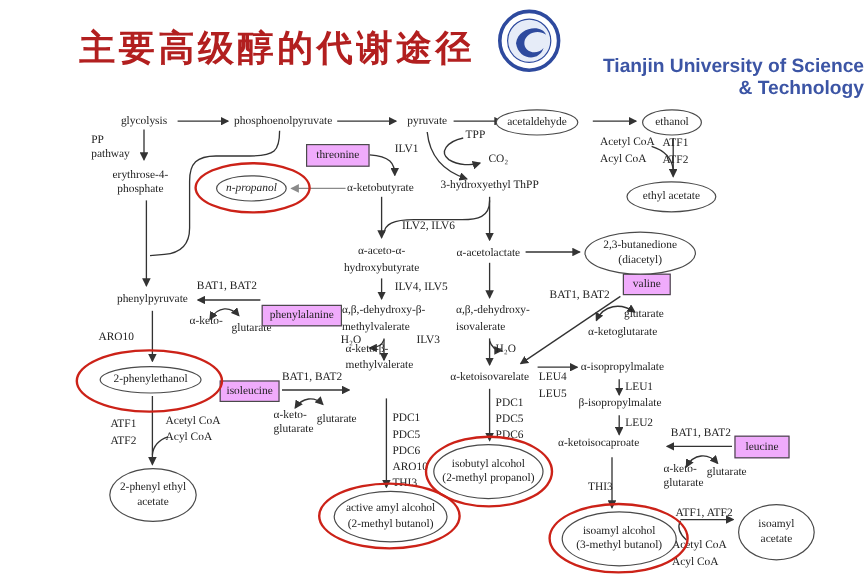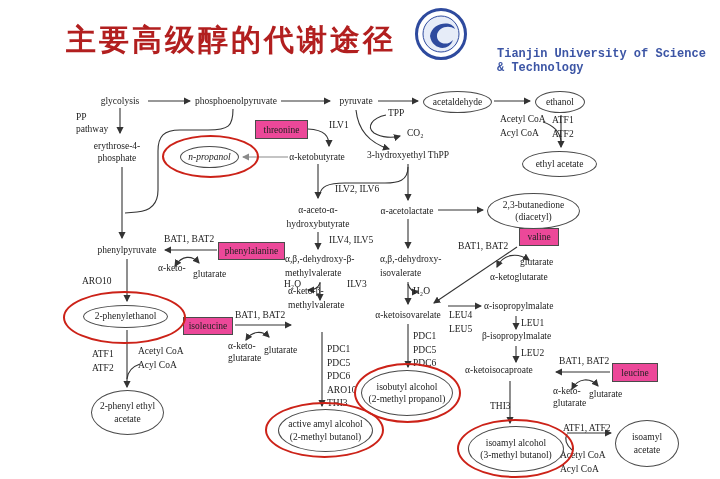--- a/index.html
+++ b/index.html
@@ -7,34 +7,34 @@
          font-family:"Liberation Serif",serif;}
   .lbl{position:absolute;font-size:9.5px;line-height:12px;color:#222;
        white-space:pre-line;z-index:3;}
   .c{text-align:center;}
   .it{}
   .list{line-height:13.5px;}
   .ell{position:absolute;border:1.2px solid #4a4a4a;border-radius:50%;
        background:#fff;display:flex;align-items:center;justify-content:center;
        text-align:center;font-size:9.5px;line-height:12.5px;color:#222;
        white-space:pre-line;z-index:3;box-sizing:border-box;}
-  .box{position:absolute;border:1.4px solid #4a4a4a;background:#ec4899;
+  .box{position:absolute;border:1.4px solid #4a4a4a;background:#f0abfc;
        display:flex;align-items:center;justify-content:center;font-size:9.5px;
        color:#222;z-index:3;box-sizing:border-box;}
   .red-ell{position:absolute;border:2.6px solid var(--highlight,#cc2218);
        border-radius:50%;background:transparent;z-index:4;box-sizing:border-box;}
   #wires{position:absolute;left:0;top:0;z-index:1;}
   #title{position:absolute;left:66px;top:20px;font-size:30px;font-weight:bold;
        color:var(--title,#b21f1f);letter-spacing:3px;z-index:5;
        font-family:"DejaVu Serif","Liberation Serif",serif;}
   #logo-cn{position:absolute;left:479px;top:8px;font-size:33px;font-weight:bold;
        color:var(--logo,#3c55a5);letter-spacing:2px;font-style:italic;z-index:5;
        font-family:"DejaVu Serif","Liberation Serif",serif;}
-  #logo-en{position:absolute;left:497px;top:47px;font-size:12px;font-weight:bold;
-       color:var(--logo,#3c55a5);z-index:5;font-family:Liberation Mono, monospace;}
+  #logo-en{position:absolute;left:497px;top:47px;font-size:16px;font-weight:bold;
+       color:var(--logo,#3c55a5);z-index:5;font-family:Liberation Sans, sans-serif;text-align:right;}
   #emblem{position:absolute;left:413px;top:6px;z-index:5;}
 </style>
 </head>
 <body>
 
 <div id="slide">
 
   <div id="title">主要高级醇的代谢途径</div>
   <svg id="emblem" width="56" height="56" viewBox="0 0 56 56">
     <circle cx="28" cy="28" r="24.5" fill="#fff" stroke="#2e4a9e" stroke-width="3"></circle>
@@ -163,26 +163,26 @@
   <div class="lbl it" style="left:559px;top:355px">BAT1, BAT2</div>
   <div class="lbl" style="left:553px;top:385px;line-height:12px">α-keto-
 glutarate</div>
   <div class="lbl" style="left:589px;top:388px">glutarate</div>
   <div class="lbl it" style="left:490px;top:400px">THI3</div>
   <div class="lbl it" style="left:563px;top:422px">ATF1, ATF2</div>
   <div class="lbl" style="left:560px;top:448px;line-height:14px">Acetyl CoA
 Acyl CoA</div>
 
   <div class="box" style="left:255px;top:120px;width:53px;height:19px">threonine</div>
-  <div class="box" style="left:218px;top:242px;width:67px;height:18px">phenylalanine</div>
+  <div class="box" style="left:218px;top:254px;width:67px;height:18px">phenylalanine</div>
   <div class="box" style="left:183px;top:317px;width:50px;height:18px">isoleucine</div>
   <div class="box" style="left:519px;top:228px;width:40px;height:18px">valine</div>
   <div class="box" style="left:612px;top:363px;width:46px;height:19px">leucine</div>
 
-  <div class="ell" style="left:423px;top:91px;width:69px;height:22px">acetaldehyde</div>
+  <div class="ell" style="left:413px;top:91px;width:69px;height:22px">acetaldehyde</div>
   <div class="ell" style="left:535px;top:91px;width:50px;height:22px">ethanol</div>
   <div class="ell" style="left:522px;top:151px;width:75px;height:26px">ethyl acetate</div>
   <div class="ell" style="left:180px;top:146px;width:59px;height:22px;font-style:italic">n-propanol</div>
   <div class="ell" style="left:487px;top:193px;width:93px;height:36px">2,3-butanedione
 (diacetyl)</div>
   <div class="ell" style="left:83px;top:305px;width:85px;height:23px">2-phenylethanol</div>
   <div class="ell" style="left:91px;top:390px;width:73px;height:45px">2-phenyl ethyl
 acetate</div>
   <div class="ell" style="left:278px;top:409px;width:95px;height:43px">active amyl alcohol
 (2-methyl butanol)</div>

